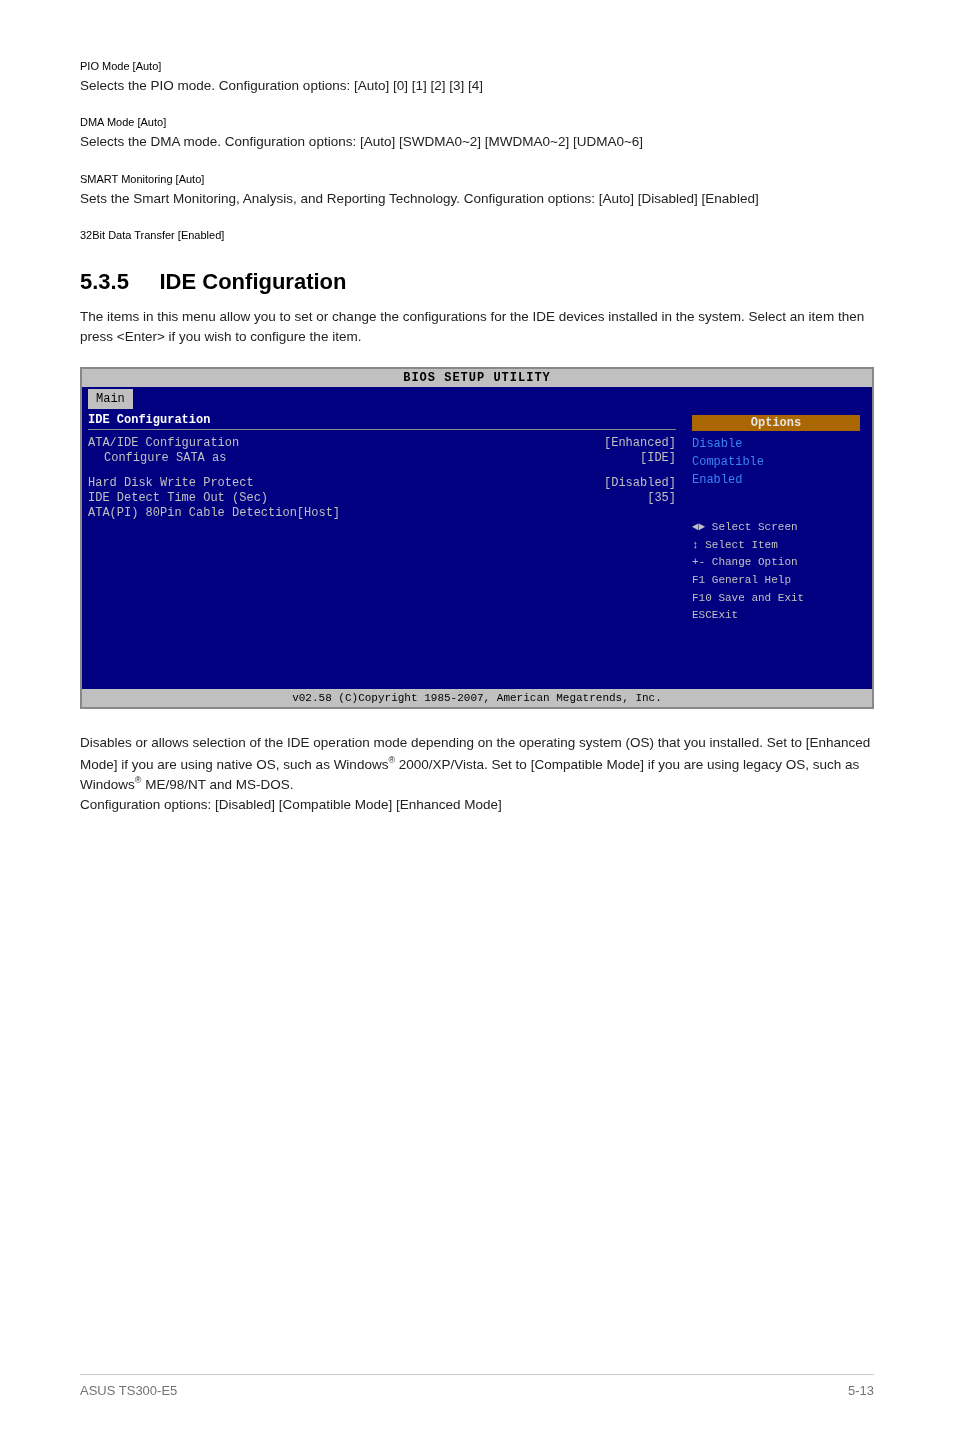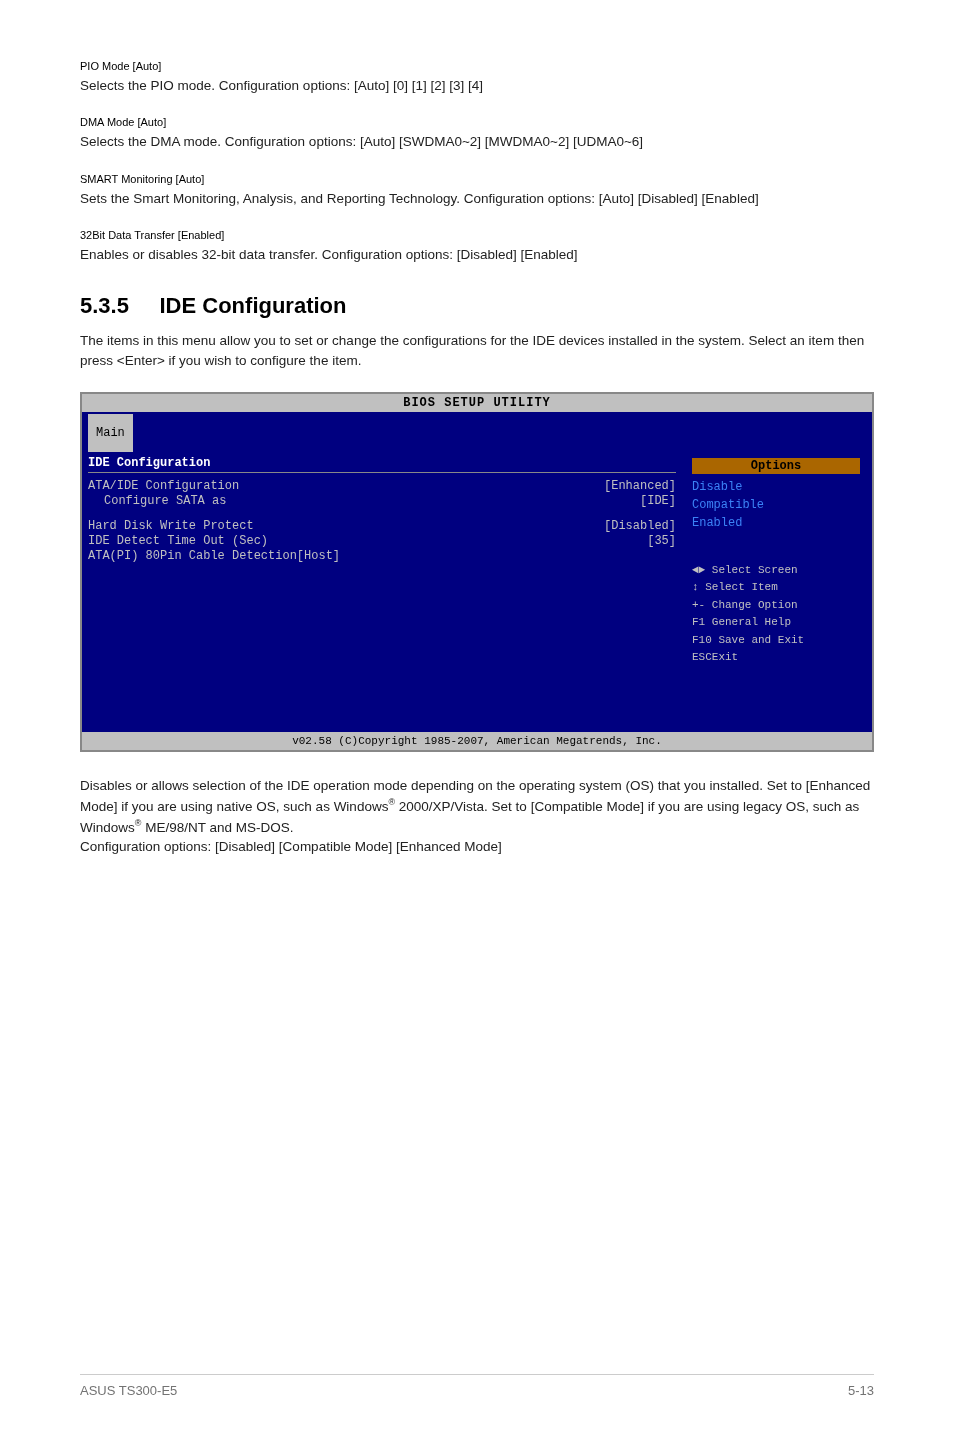--- a/index.html
+++ b/index.html
@@ -55,21 +55,21 @@
       letter-spacing: 1px;
     }
 
     .bios-tabs {
       display: flex;
       background: #000080;
       padding: 2px 6px 0 6px;
     }
 
     .bios-tab {
-      padding: 12px 8px;
+      padding: 3px 8px;
       font-size: 12px;
       color: #c0c0c0;
     }
 
     .bios-tab.active {
       background: #c0c0c0;
       color: #000;
     }
 
     .bios-content {
@@ -86,21 +86,21 @@
     .bios-sidebar {
       width: 180px;
       background: #000080;
       color: #c0c0c0;
       font-size: 12px;
       padding: 2px 6px;
     }
 
     .bios-sidebar-header {
       background: #aa6600;
-      color: #000000;
+      color: #e5e5e5;
       text-align: center;
       padding: 1px 4px;
       margin-bottom: 4px;
       font-weight: bold;
     }
 
     .bios-section-label {
       color: #fff;
       font-weight: bold;
       margin-bottom: 6px;
@@ -189,22 +189,20 @@
 Configuration options: [Auto] [SWDMA0~2] [MWDMA0~2] [UDMA0~6]</div>
 </div>
 
 <div>
   <div class="section-title">SMART Monitoring [Auto]</div>
   <div class="section-body">Sets the Smart Monitoring, Analysis, and Reporting Technology. Configuration options: [Auto] [Disabled] [Enabled]</div>
 </div>
 
 <div>
   <div class="section-title">32Bit Data Transfer [Enabled]</div>
-  <div class="section-body">Enables or disables 32-bit data transfer.
-Configuration options: [Disabled] [Enabled]</div>
 </div>
 
 <div>
   <div class="main-section-title">
     <span>5.3.5</span>
     &nbsp;&nbsp;&nbsp;
     <span>IDE Configuration</span>
   </div>
   <div class="section-body">The items in this menu allow you to set or change the configurations for the IDE devices installed in the system. Select an item then press &lt;Enter&gt; if you wish to configure the item.</div>
 </div>

